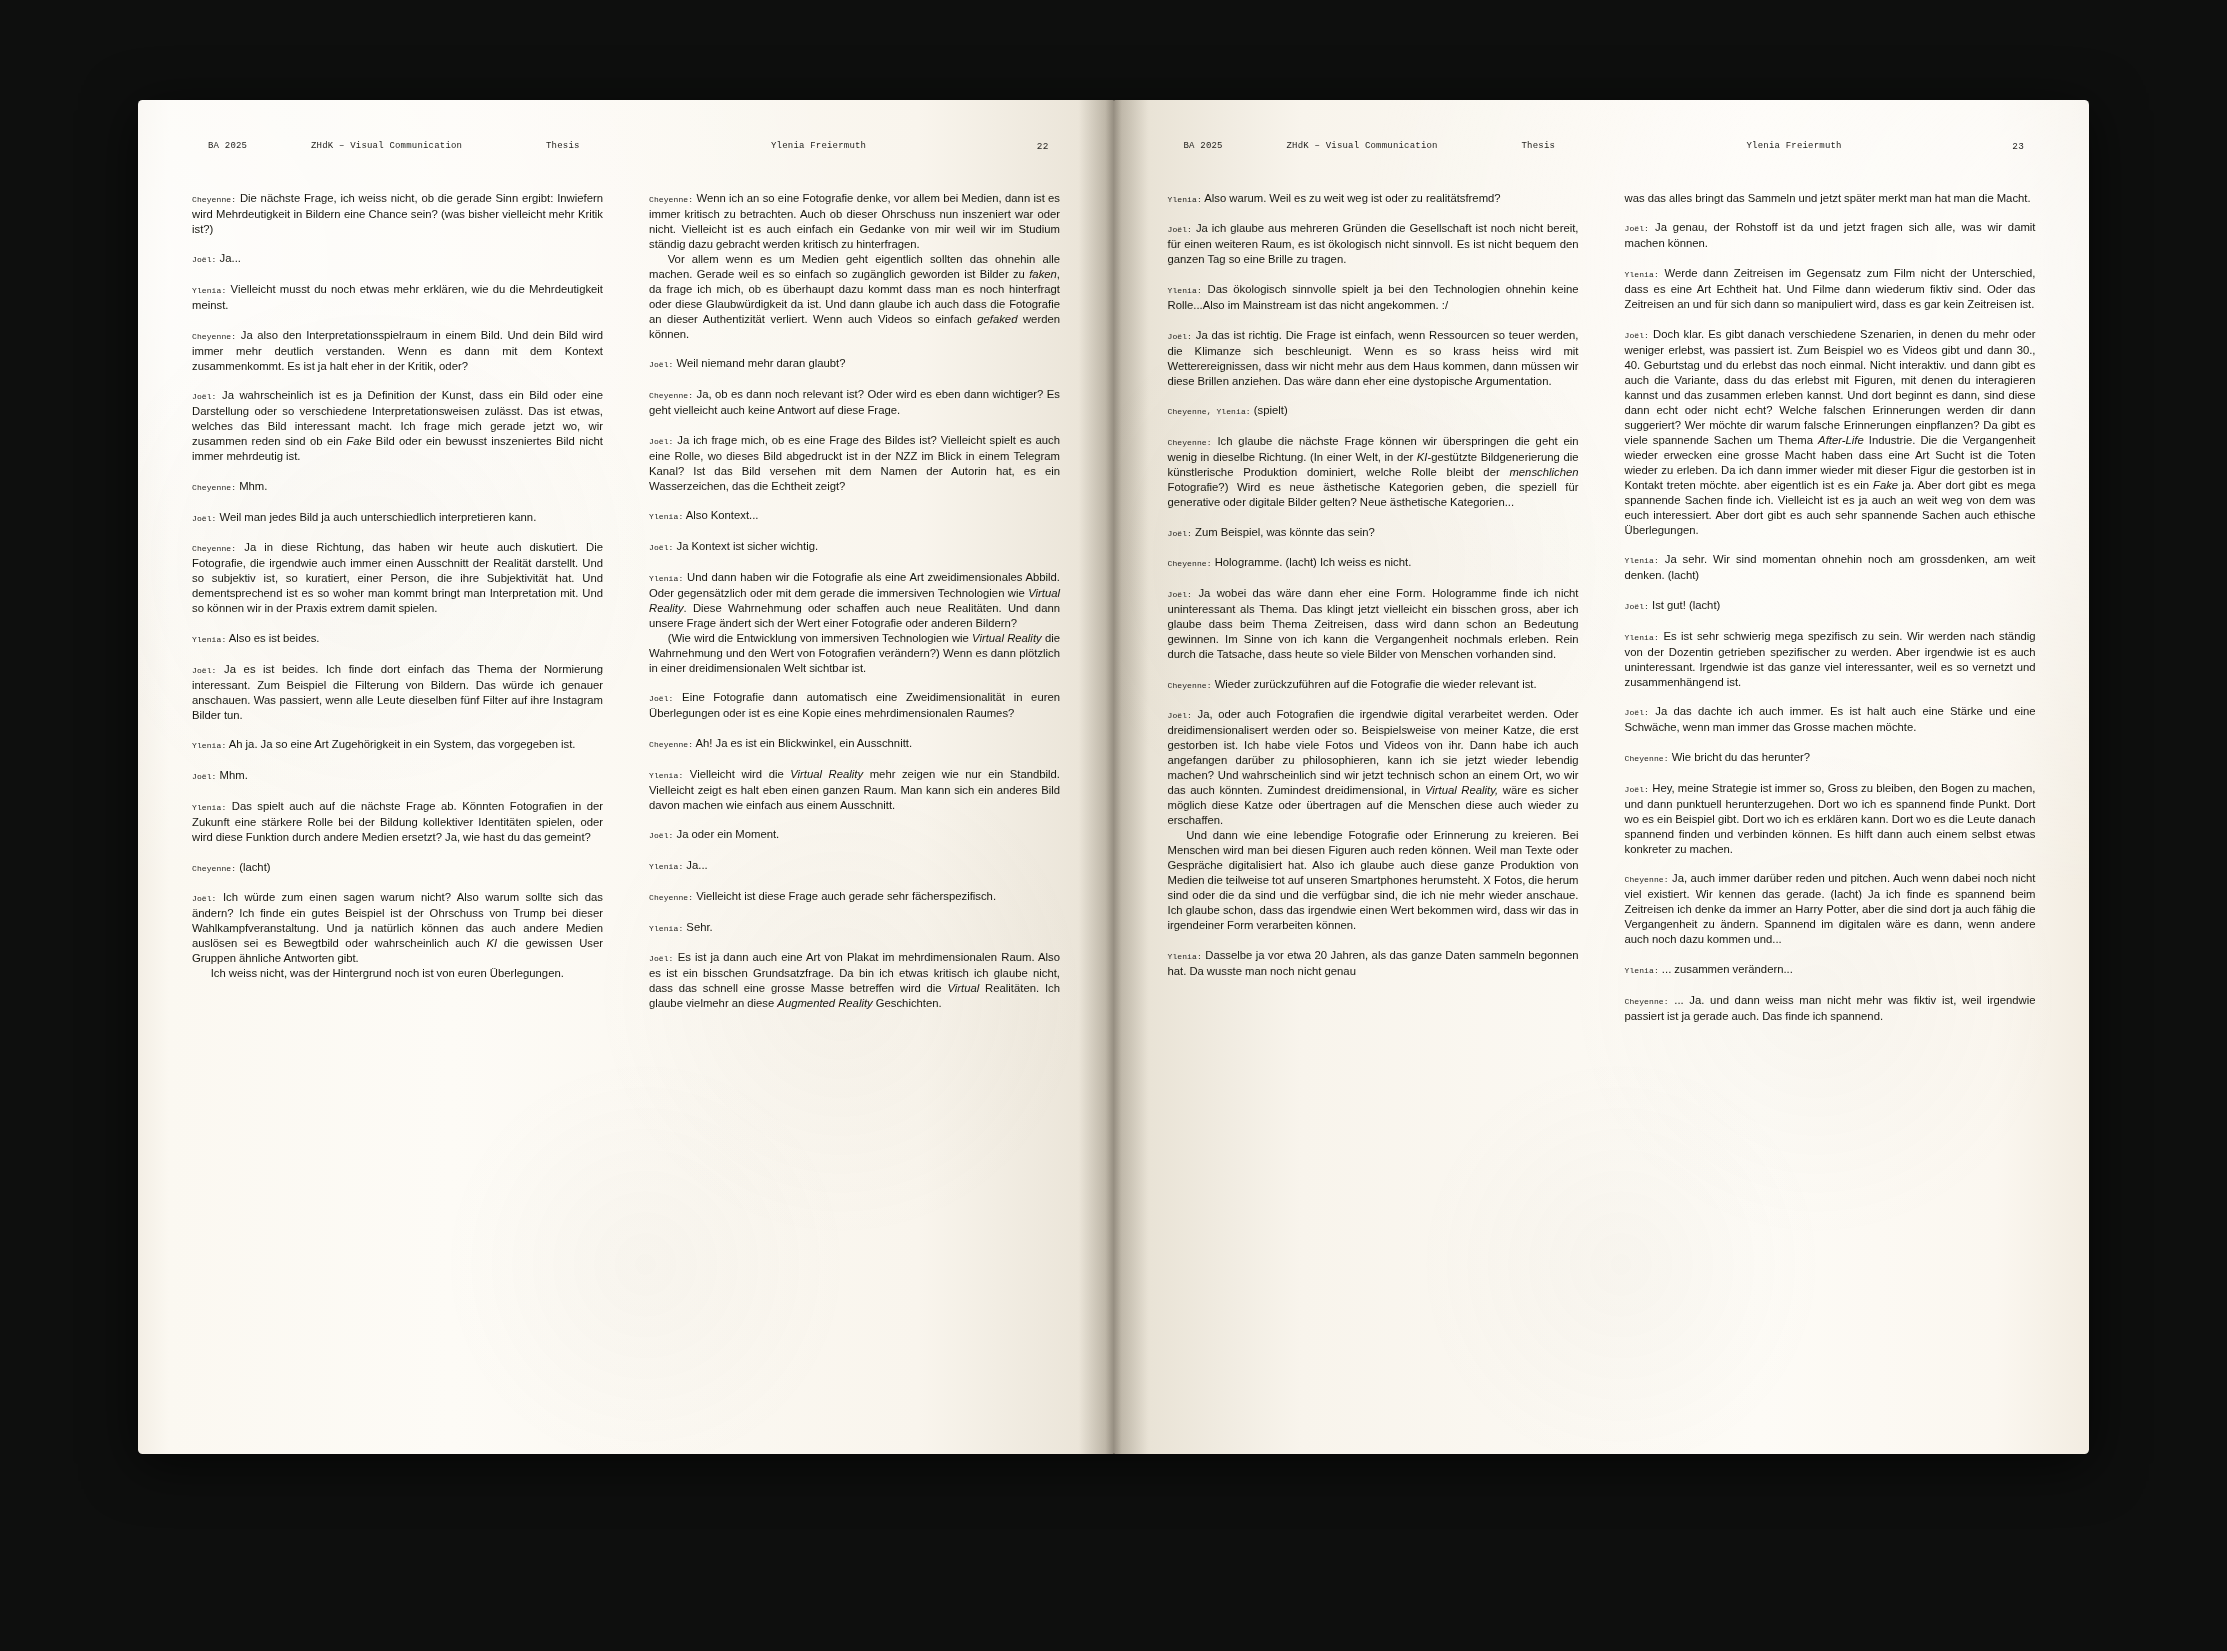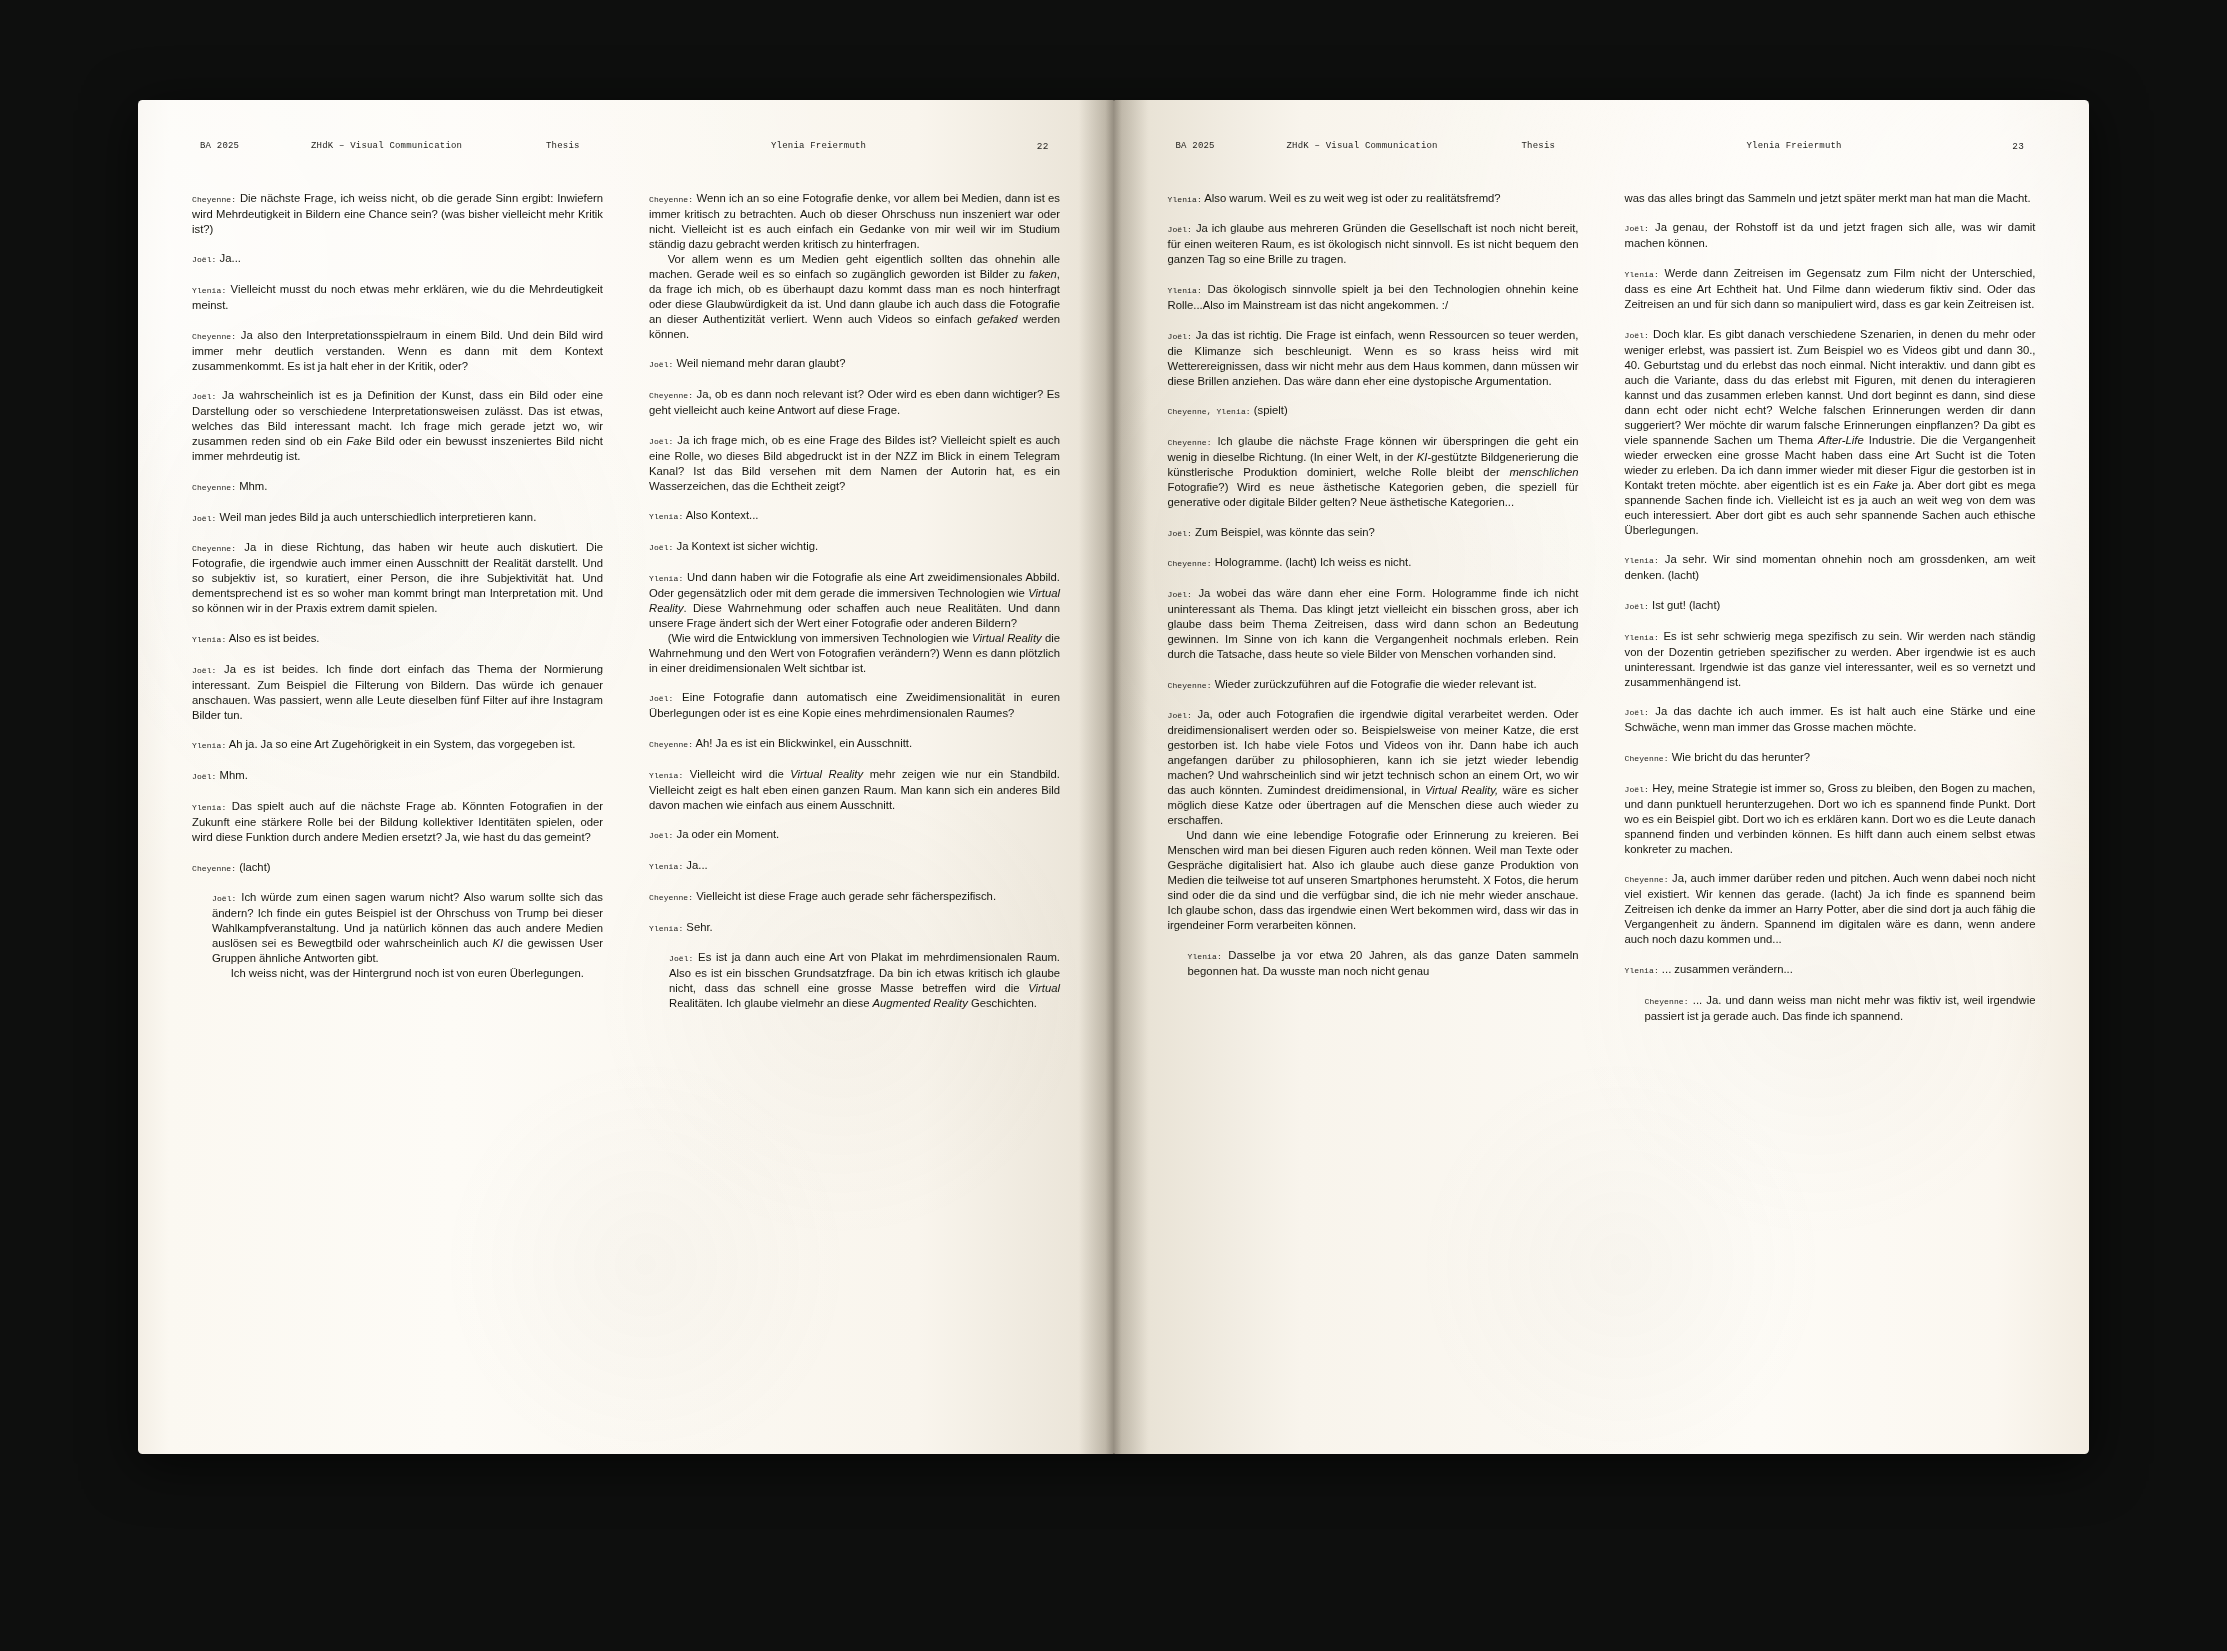--- a/index.html
+++ b/index.html
@@ -96,21 +96,21 @@
   .runhead {
     position: relative;
     height: 19.6px;
     font-family: "Liberation Mono", "DejaVu Sans Mono", monospace;
     font-size: 9px;
     letter-spacing: 0.2px;
     color: #1d1c19;
     z-index: 2;
   }
   .rh-item { position: absolute; top: 0; white-space: nowrap; }
-  .rh-a { left: 0; padding-left: 8px; }
+  .rh-a { left: 8px; padding-left: 8px; }
   .rh-b { left: 119px; }
   .rh-c { left: 354px; }
   .rh-d { left: 579px; }
   .rh-pg { right: 11px; font-size: 9.4px; }
   .page.right .rh-b { left: 119px; }
 
   
   .cols {
     position: relative;
     margin-top: 30px;
@@ -125,21 +125,21 @@
   .turn {
     font-size: 11.3px;
     line-height: 15px;
     color: #16160f;
     text-align: justify;
     text-justify: inter-word;
     margin: 0 0 14.7px 0;
     hyphens: manual;
     word-spacing: -0.1px;
   }
-  .turn:last-child { margin-bottom: 0; margin-left: 20px; }
+  .turn:last-child { margin-bottom: 0; }
   .spk {
     font-family: "Liberation Mono", "DejaVu Sans Mono", monospace;
     font-size: 8px;
     letter-spacing: 0.1px;
     color: #1d1c19;
   }
   .turn .para {
     display: block;
     text-indent: 18.7px;
   }

